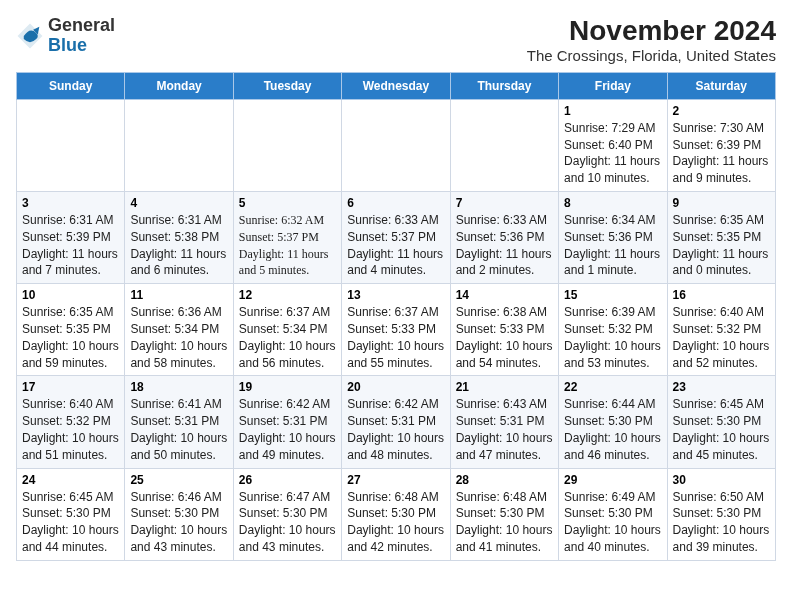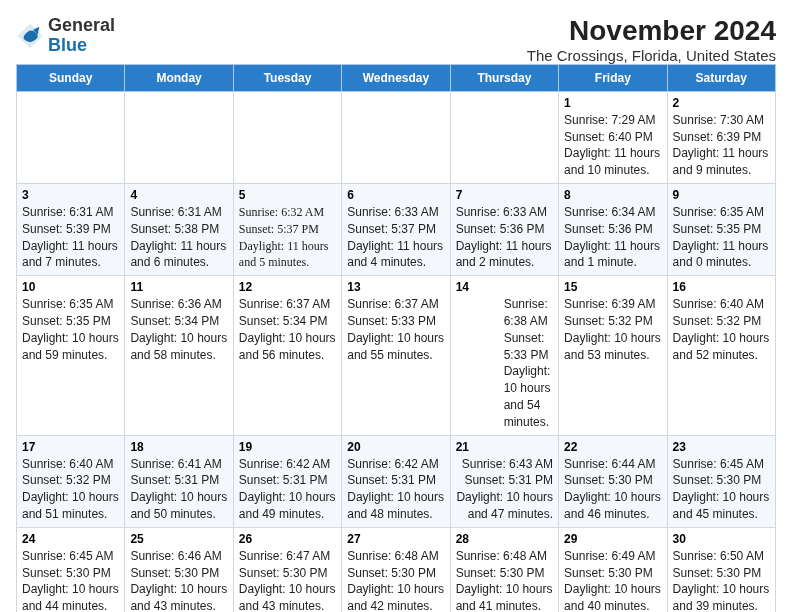--- a/index.html
+++ b/index.html
@@ -7,20 +7,21 @@
       font-family: Arial, sans-serif;
       background: #fff;
       width: 792px;
       min-height: 612px;
       padding: 16px;
     }
     .header {
       display: flex;
       align-items: flex-start;
       justify-content: space-between;
+      margin-bottom: 8px;
     }
     .logo {
       display: flex;
       align-items: center;
       gap: 4px;
     }
     .logo-text {
       font-size: 18px;
       font-weight: bold;
       line-height: 1.1;
@@ -202,21 +203,21 @@
 Daylight: 10 hours and 56 minutes.</div>
         </td>
         <td>
           <span class="day-num">13</span>
           <div class="cell-text" style="white-space: pre-line;">Sunrise: 6:37 AM
 Sunset: 5:33 PM
 Daylight: 10 hours and 55 minutes.</div>
         </td>
         <td>
           <span class="day-num">14</span>
-          <div class="cell-text" style="white-space: pre-line; margin-left: 48px;">Sunrise: 6:38 AM
+          <div class="cell-text" style="white-space: pre-line;">Sunrise: 6:38 AM
 Sunset: 5:33 PM
 Daylight: 10 hours and 54 minutes.</div>
         </td>
         <td>
           <span class="day-num">15</span>
           <div class="cell-text" style="white-space: pre-line;">Sunrise: 6:39 AM
 Sunset: 5:32 PM
 Daylight: 10 hours and 53 minutes.</div>
         </td>
         <td>
@@ -246,21 +247,21 @@
 Daylight: 10 hours and 49 minutes.</div>
         </td>
         <td>
           <span class="day-num">20</span>
           <div class="cell-text" style="white-space: pre-line;">Sunrise: 6:42 AM
 Sunset: 5:31 PM
 Daylight: 10 hours and 48 minutes.</div>
         </td>
         <td>
           <span class="day-num">21</span>
-          <div class="cell-text" style="white-space: pre-line; text-align: right;">Sunrise: 6:43 AM
+          <div class="cell-text" style="white-space: pre-line;">Sunrise: 6:43 AM
 Sunset: 5:31 PM
 Daylight: 10 hours and 47 minutes.</div>
         </td>
         <td>
           <span class="day-num">22</span>
           <div class="cell-text" style="white-space: pre-line;">Sunrise: 6:44 AM
 Sunset: 5:30 PM
 Daylight: 10 hours and 46 minutes.</div>
         </td>
         <td>

